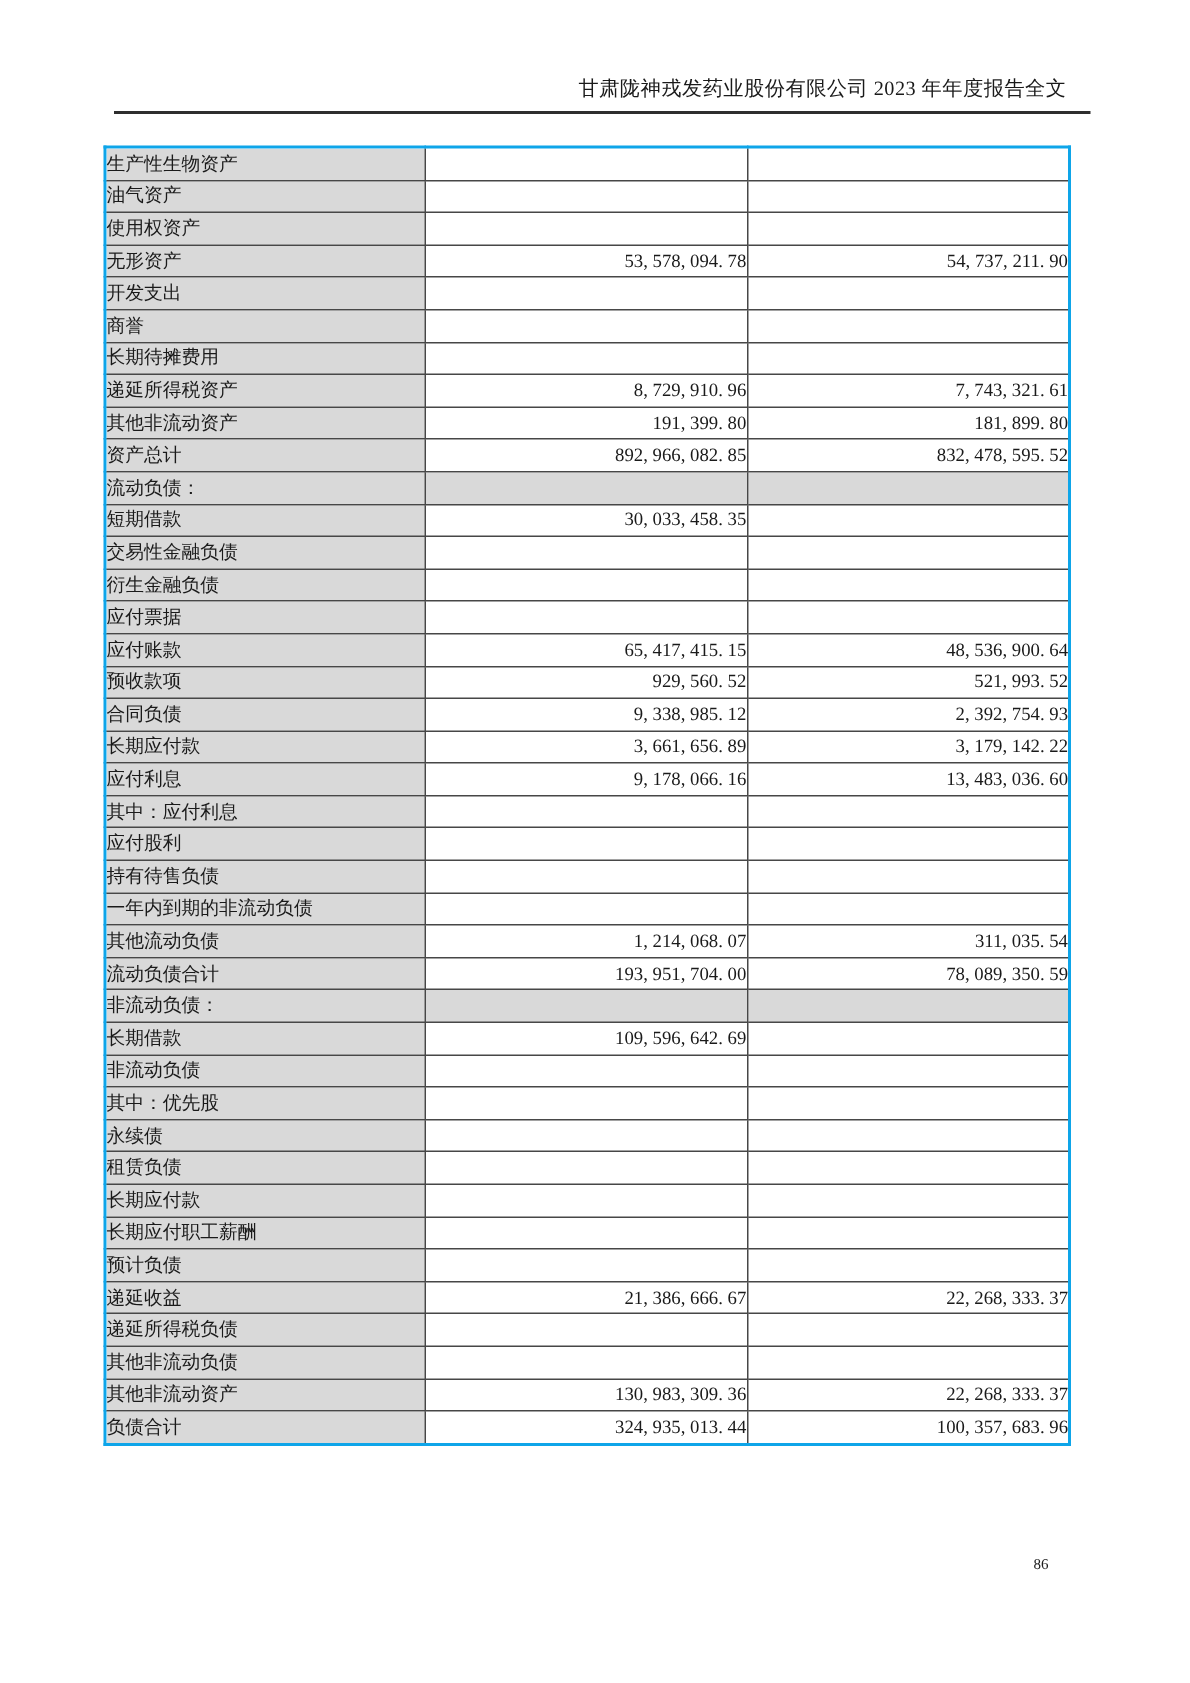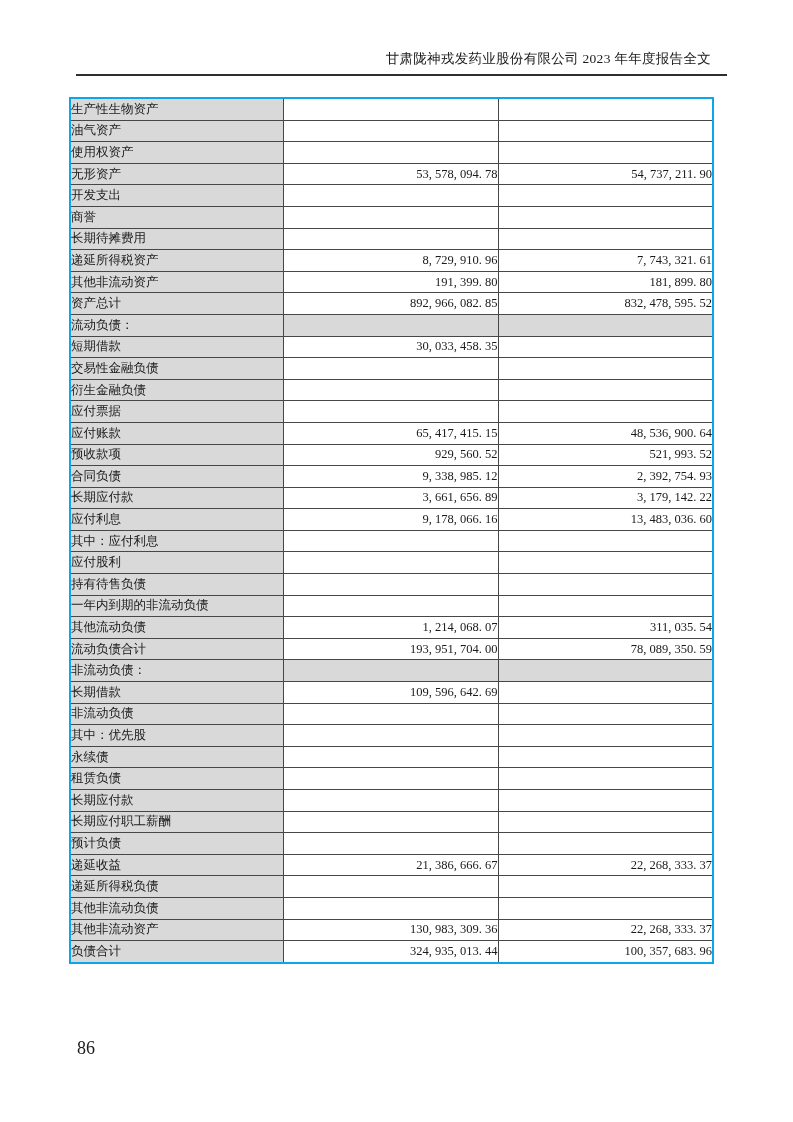--- a/index.html
+++ b/index.html
@@ -35,22 +35,22 @@
     overflow: hidden;
   }
   td.label { background: var(--shade, #d9d9d9); }
   td.val   { text-align: right; padding-right: 8px; background: #ffffff; }
   tr.section td.val { background: var(--shade, #d9d9d9); }
   .ind0 { padding-left: 7px; }
   .ind1 { padding-left: 20px; }
   .ind2 { padding-left: 33px; }
   .ind3 { padding-left: 68px; }
   .page-number {
-    position: absolute; top: 1038px; left: 77px; width: 647px;
-    text-align: left; font-size: 18px;
+    position: absolute; top: 1038px; left: 52px; width: 647px;
+    text-align: right; font-size: 10px;
   }
 </style>
 </head>
 <body>
 
 <div class="header-title">甘肃陇神戎发药业股份有限公司 2023 年年度报告全文</div>
 
 <div class="header-rule"></div>
 
 <table class="balance">

